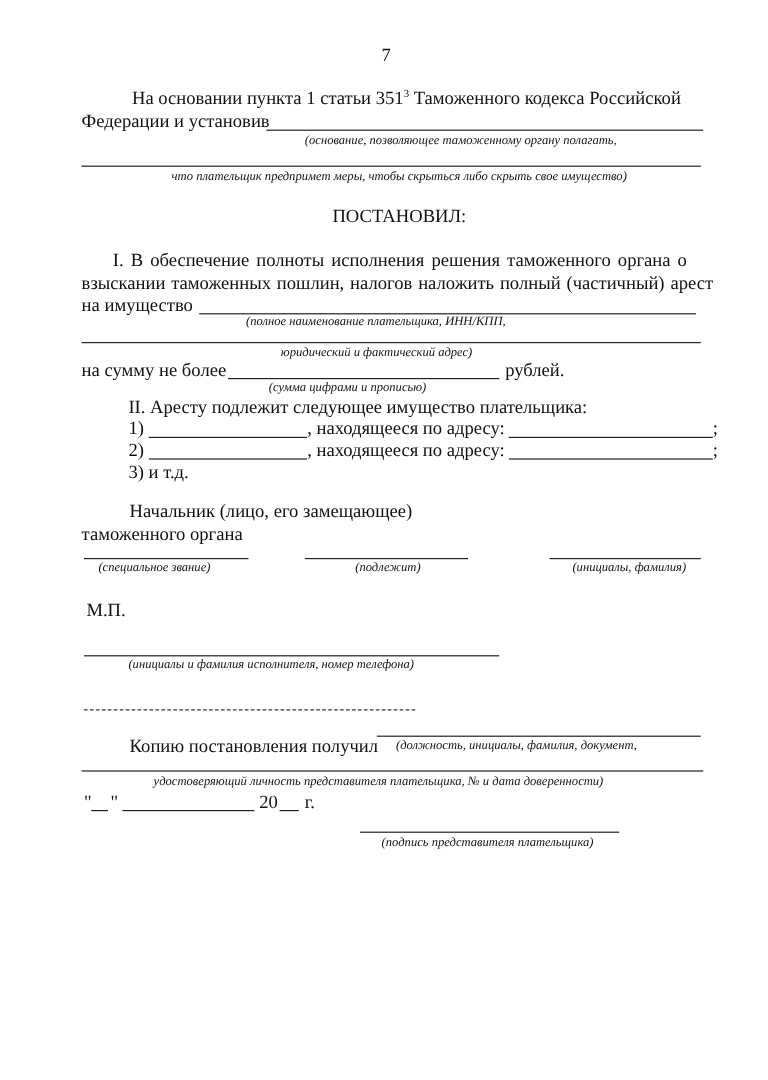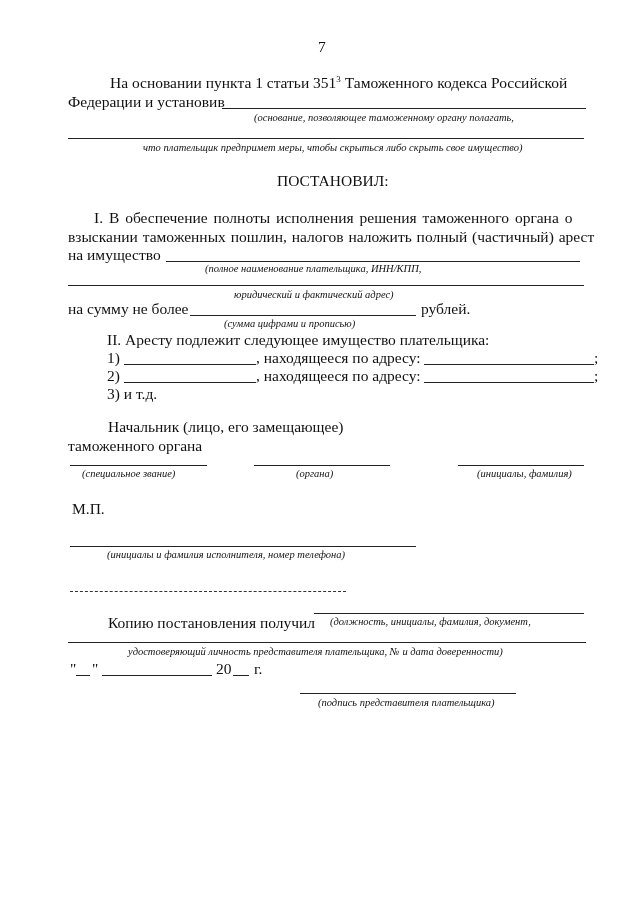--- a/index.html
+++ b/index.html
@@ -56,21 +56,21 @@
 <div class="abs main" style="left:594px; top:367px;">;</div>
 
 <div class="abs main" style="left:107px; top:385px;">3) и т.д.</div>
 
 <div class="abs main" style="left:68px; top:418px;margin-left:40px;">Начальник (лицо, его замещающее)</div>
 <div class="abs main" style="left:68px; top:437px;">таможенного органа</div>
 
 <div class="line" style="left:70px; top:465px; width:137px;"></div>
 <div class="abs small" style="left:82px; top:468px;">(специальное звание)</div>
 <div class="line" style="left:254px; top:465px; width:136px;"></div>
-<div class="abs small" style="left:296px; top:468px;">(органа)</div>
+<div class="abs small" style="left:296px; top:468px;">(подлежит)</div>
 <div class="line" style="left:458px; top:465px; width:126px;"></div>
 <div class="abs small" style="left:477px; top:468px;">(инициалы, фамилия)</div>
 
 <div class="abs main" style="left:72px; top:500px;">М.П.</div>
 
 <div class="line" style="left:70px; top:546px; width:346px;"></div>
 <div class="abs small" style="left:107px; top:549px;">(инициалы и фамилия исполнителя, номер телефона)</div>
 
 <div class="dash" style="left:70px; top:591px; width:276px;"></div>
 

